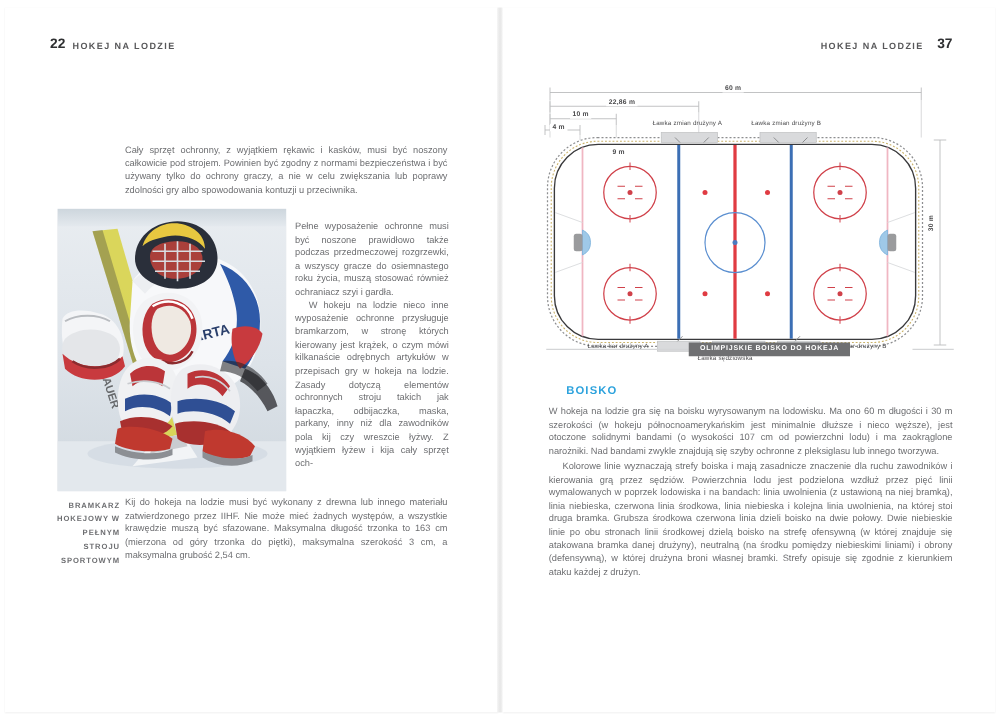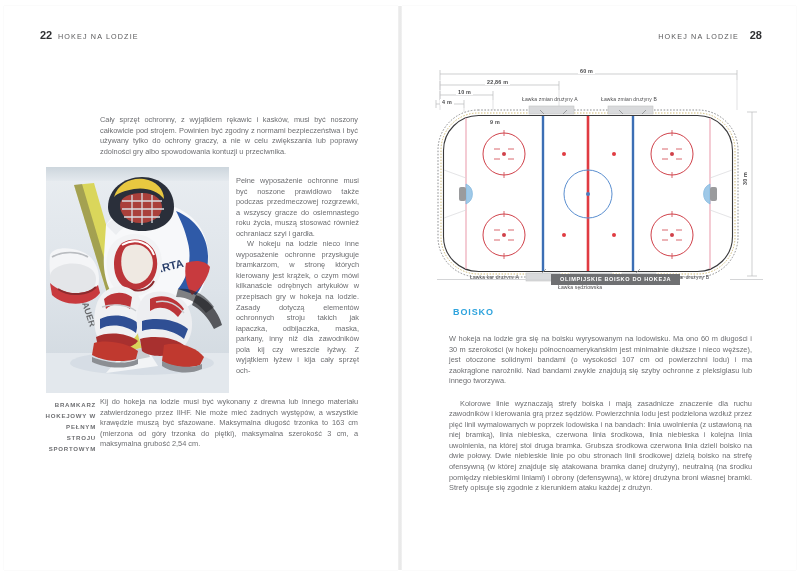--- a/index.html
+++ b/index.html
@@ -40,21 +40,21 @@
     width: 4px; height: 564px;
     background: linear-gradient(to right, #f2f2f2, #e7e7e7, #f2f2f2);
   }
 
   
   .runhead {
     position: absolute;
     font-size: 7.2px;
     letter-spacing: 1.15px;
     color: #58585a;
-    font-weight: 400;
+    font-weight: 700;
     text-transform: uppercase;
     white-space: nowrap;
     text-align: right;
   }
   .folio {
     position: absolute;
     font-size: 11px;
     font-weight: 700;
     color: #2f3032;
     letter-spacing: 0px;
@@ -181,37 +181,37 @@
   #rp-body {
     position: absolute;
     left: 437px;
     top: 322px;
     width: 327px;
     color: #6d6e71;
     font-size: 7.4px;
     line-height: 10.55px;
     text-align: justify;
   }
-  #rp-body p { margin: 12px; }
+  #rp-body p { margin: 2px; }
   #rp-body p + p { text-indent: 11px; }
 </style>
 </head>
 <body>
 
 <div class="spread">
 
   <div class="page-edge-left"></div>
   <div class="page-edge-right"></div>
   <div class="gutter"></div>
 
   <div class="folio" id="folio-left">22</div>
   <div class="runhead" id="runhead-left">Hokej na lodzie</div>
 
   <div class="runhead" id="runhead-right">Hokej na lodzie</div>
-  <div class="folio" id="folio-right">28</div>
+  <div class="folio" id="folio-right">37</div>
 
   <div class="col-text" id="lp-col2">
     <p>Pełne wyposażenie ochronne musi być noszone prawidłowo także podczas przedmeczowej rozgrzewki, a wszyscy gracze do osiemnastego roku życia, muszą stosować również ochraniacz szyi i gardła.</p>
     <p>W hokeju na lodzie nieco inne wyposażenie ochronne przysługuje bramkarzom, w stronę których kierowany jest krążek, o czym mówi kilkanaście odrębnych artykułów w przepisach gry w hokeja na lodzie. Zasady dotyczą elementów ochronnych stroju takich jak łapaczka, odbijaczka, maska, parkany, inny niż dla zawodników pola kij czy wreszcie łyżwy. Z wyjątkiem łyżew i kija cały sprzęt och-</p>
   </div>
 
   <div class="col-text" id="lp-para1">Cały sprzęt ochronny, z wyjątkiem rękawic i kasków, musi być noszony całkowicie pod strojem. Powinien być zgodny z normami bezpieczeństwa i być używany tylko do ochrony graczy, a nie w celu zwiększania lub poprawy zdolności gry albo spowodowania kontuzji u przeciwnika.</div>
 
   <div class="col-text" id="lp-bottom">
     <p>Kij do hokeja na lodzie musi być wykonany z drewna lub innego materiału zatwierdzonego przez IIHF. Nie może mieć żadnych występów, a wszystkie krawędzie muszą być sfazowane. Maksymalna długość trzonka to 163 cm (mierzona od góry trzonka do piętki), maksymalna szerokość 3 cm, a maksymalna grubość 2,54 cm.</p>

